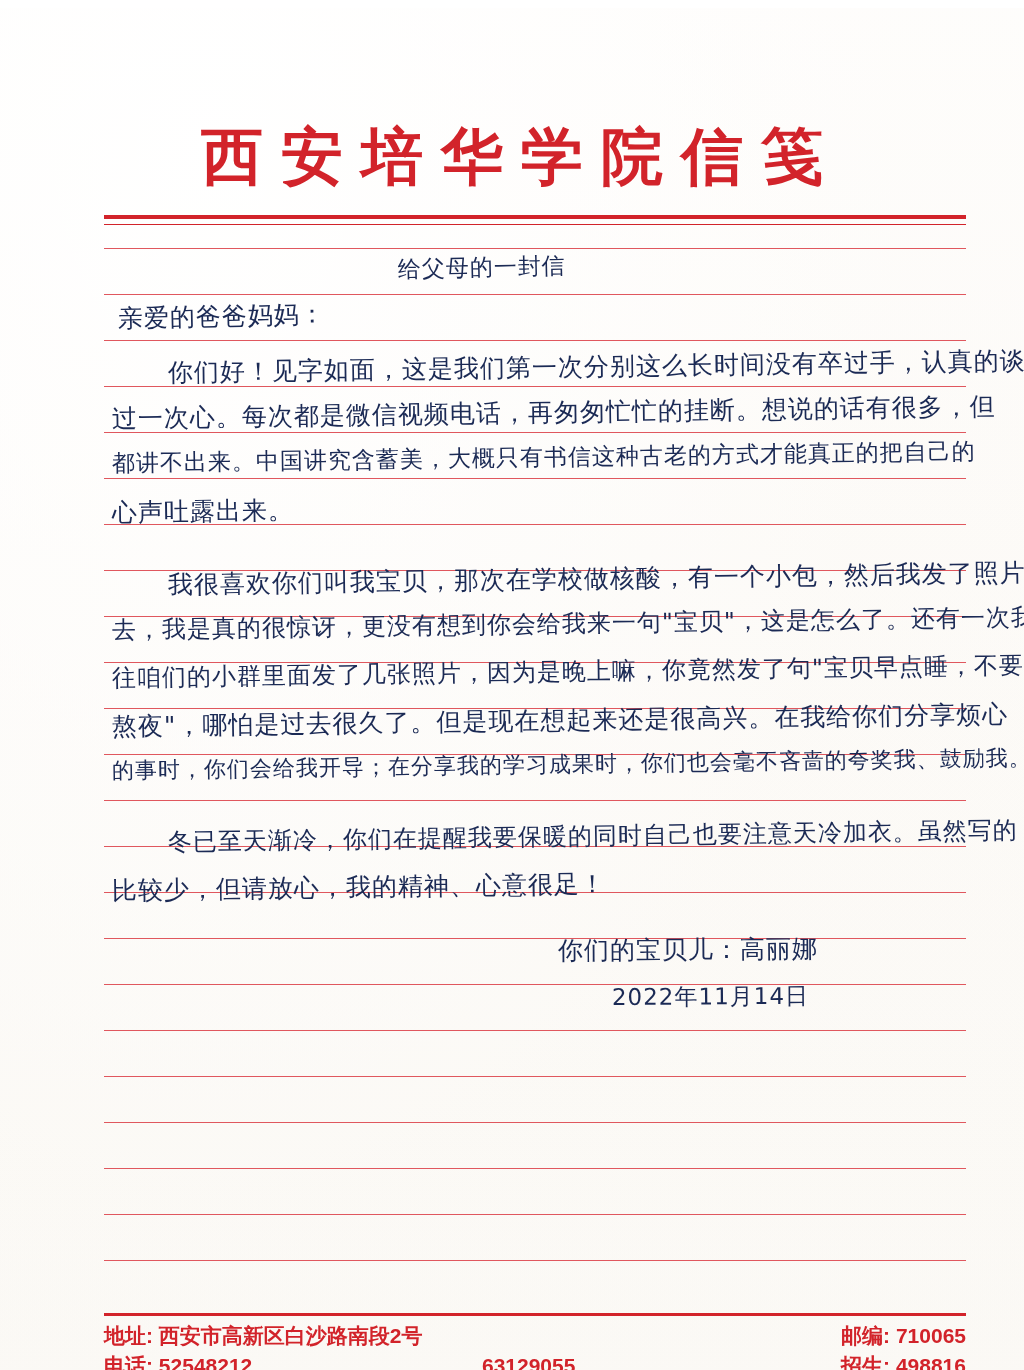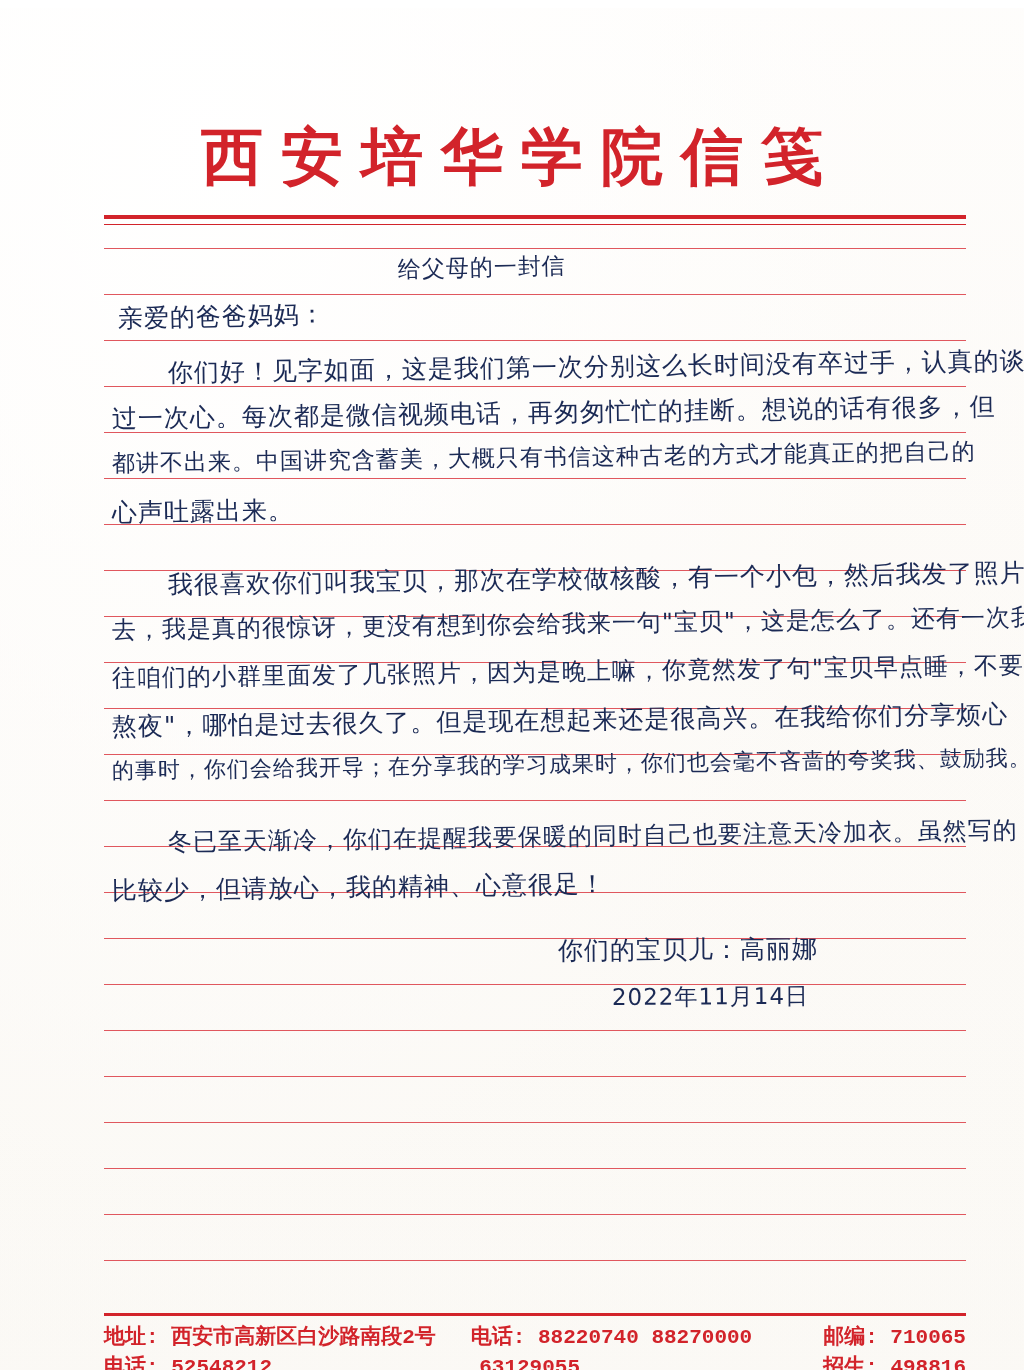--- a/index.html
+++ b/index.html
@@ -113,21 +113,21 @@
     left: 104px;
     bottom: 62px;
     width: 862px;
     height: 3px;
     background: #d2232a;
   }
   .footer-row {
     position: absolute;
     left: 104px;
     width: 862px;
-    font-family: Liberation Mono, monospace;
+    font-family: Liberation Sans, sans-serif;
     color: #d2232a;
     font-size: 21px;
     font-weight: bold;
     display: flex;
     justify-content: space-between;
     align-items: baseline;
     white-space: nowrap;
   }
   .footer-row.r1 { bottom: 28px; }
   .footer-row.r2 { bottom: -2px; }
@@ -198,24 +198,20 @@
   </div>
 
   <div class="footer">
     <div class="footer-rule"></div>
 
     <div class="footer-row r1">
       <span class="footer-cell">
         <span>地址:</span>
         <span>西安市高新区白沙路南段2号</span>
       </span>
-      <span class="footer-cell mid">
-        <span>电话:</span>
-        <span>88220740  88270000</span>
-      </span>
       <span class="footer-cell right">
         <span>邮编:</span>
         <span>710065</span>
       </span>
     </div>
 
     <div class="footer-row r2">
       <span class="footer-cell">
         <span>电话:</span>
         <span>52548212</span>

